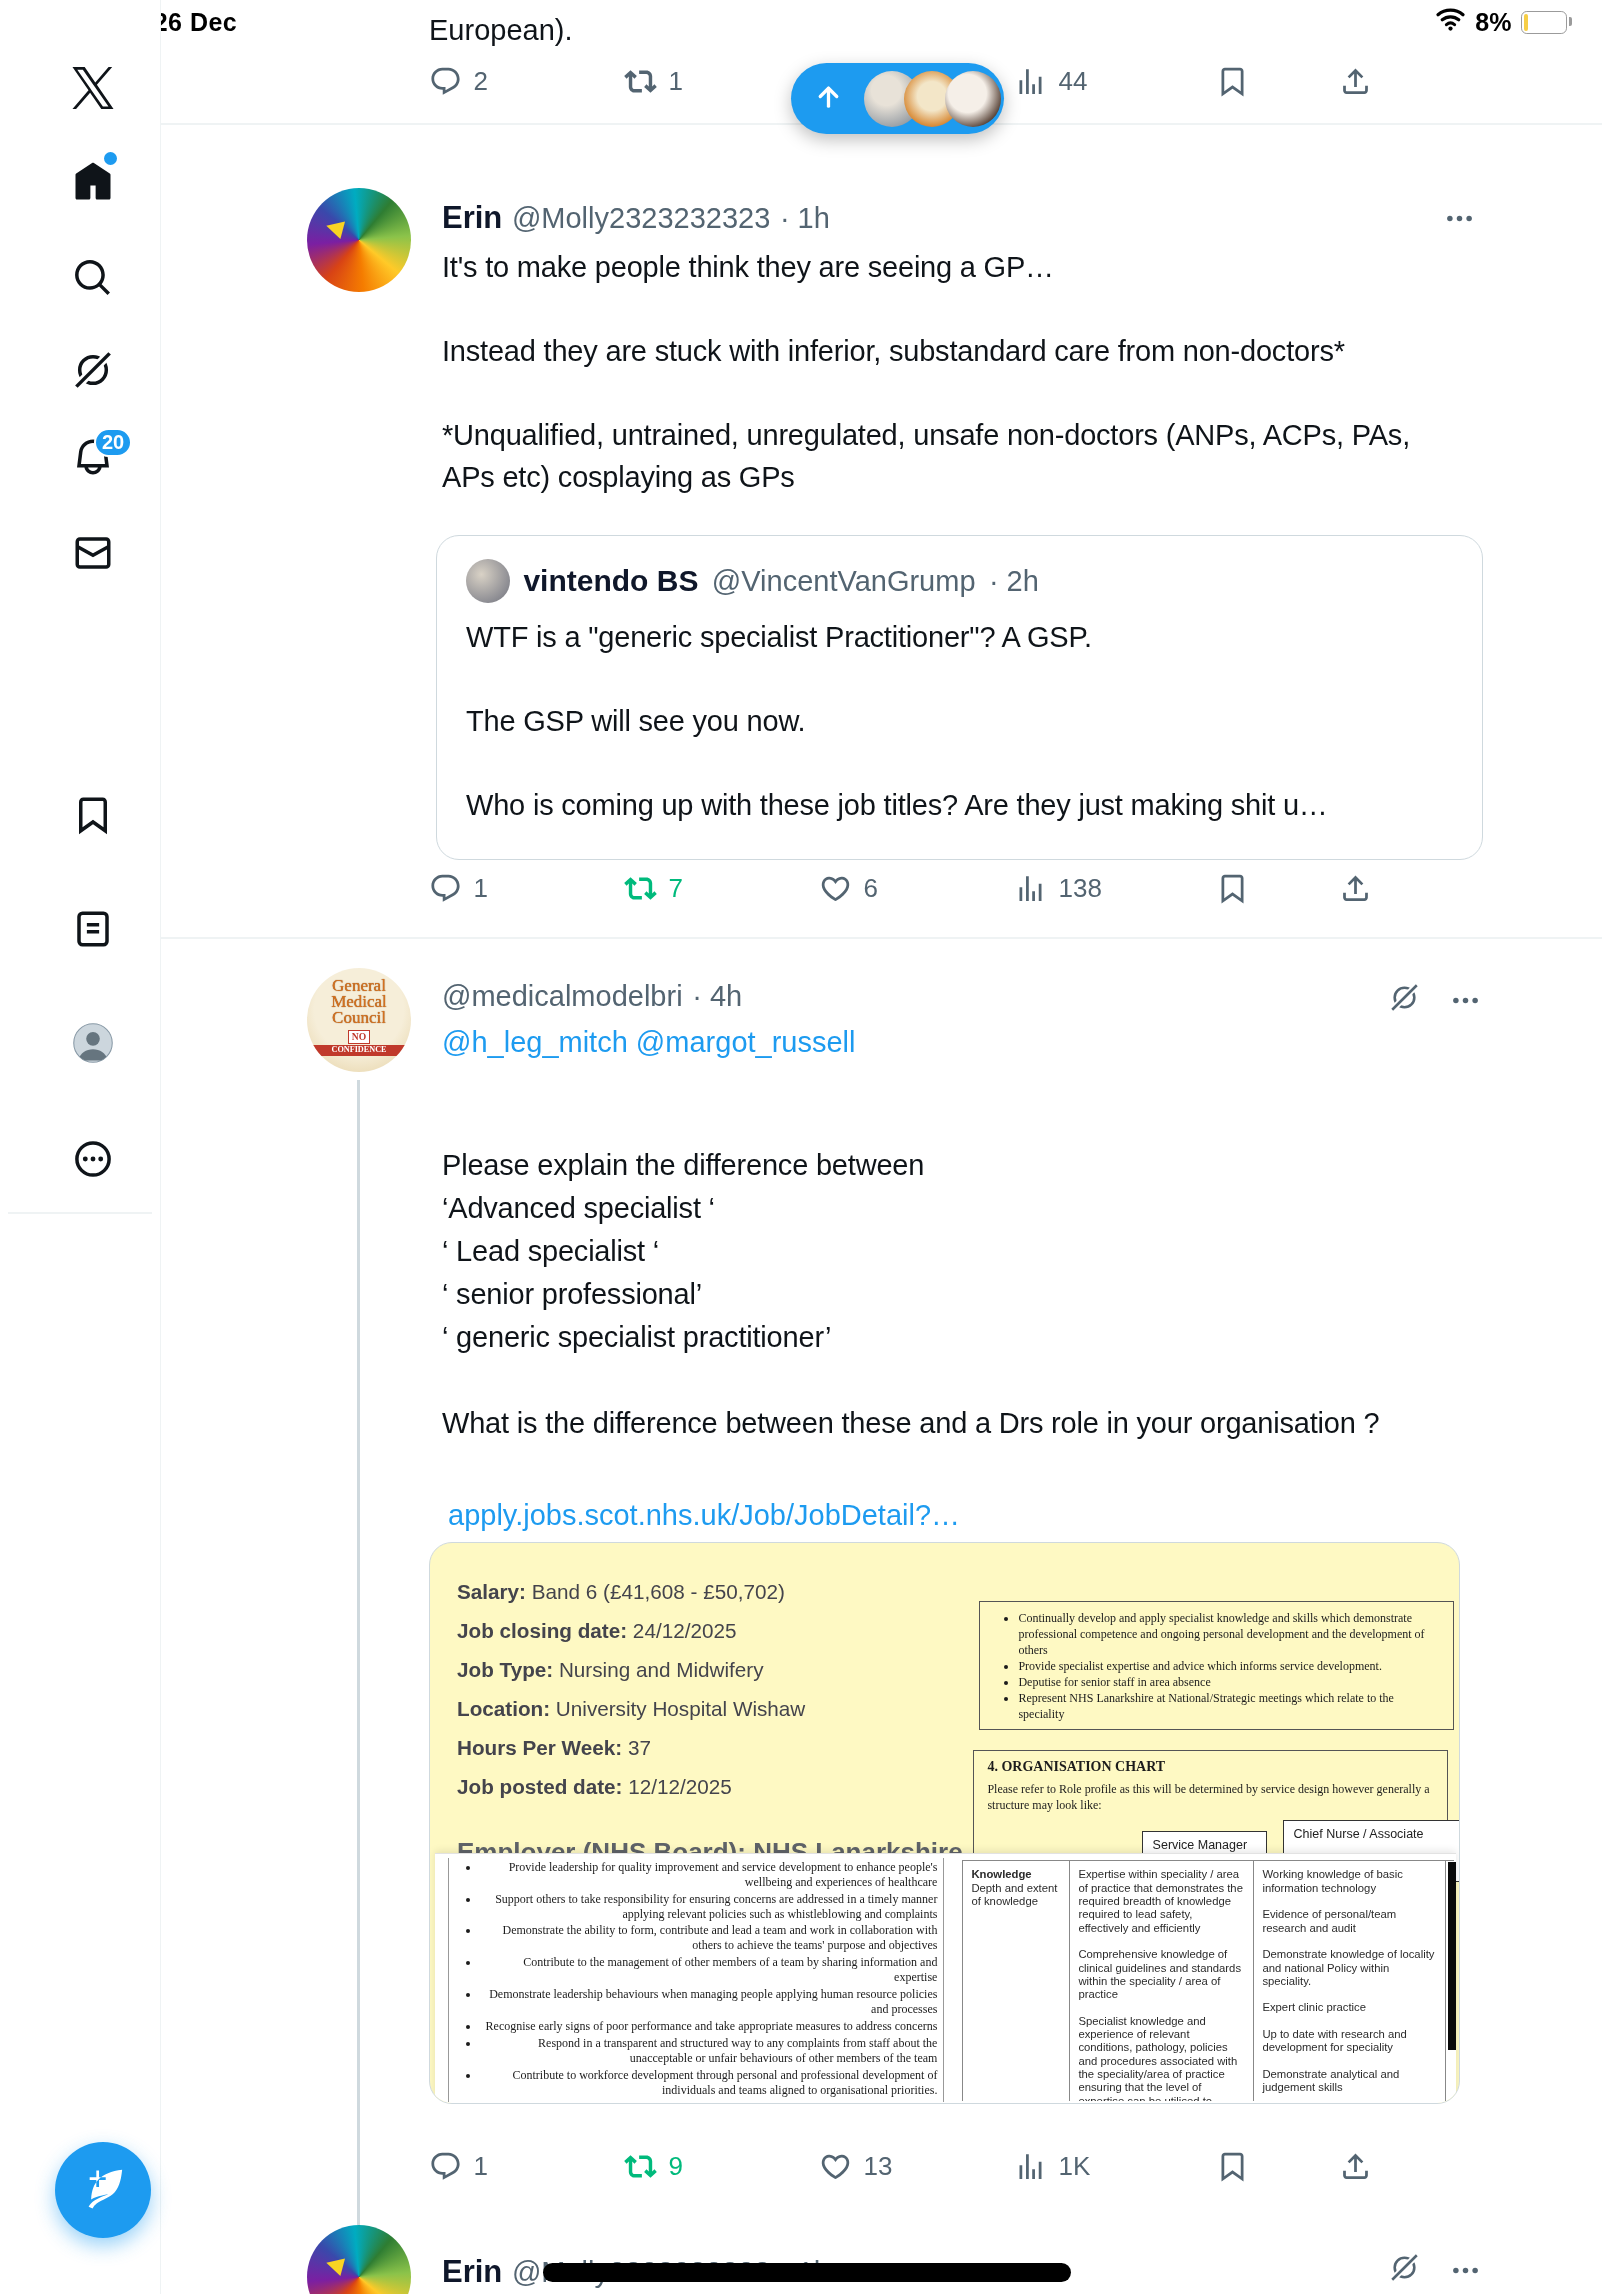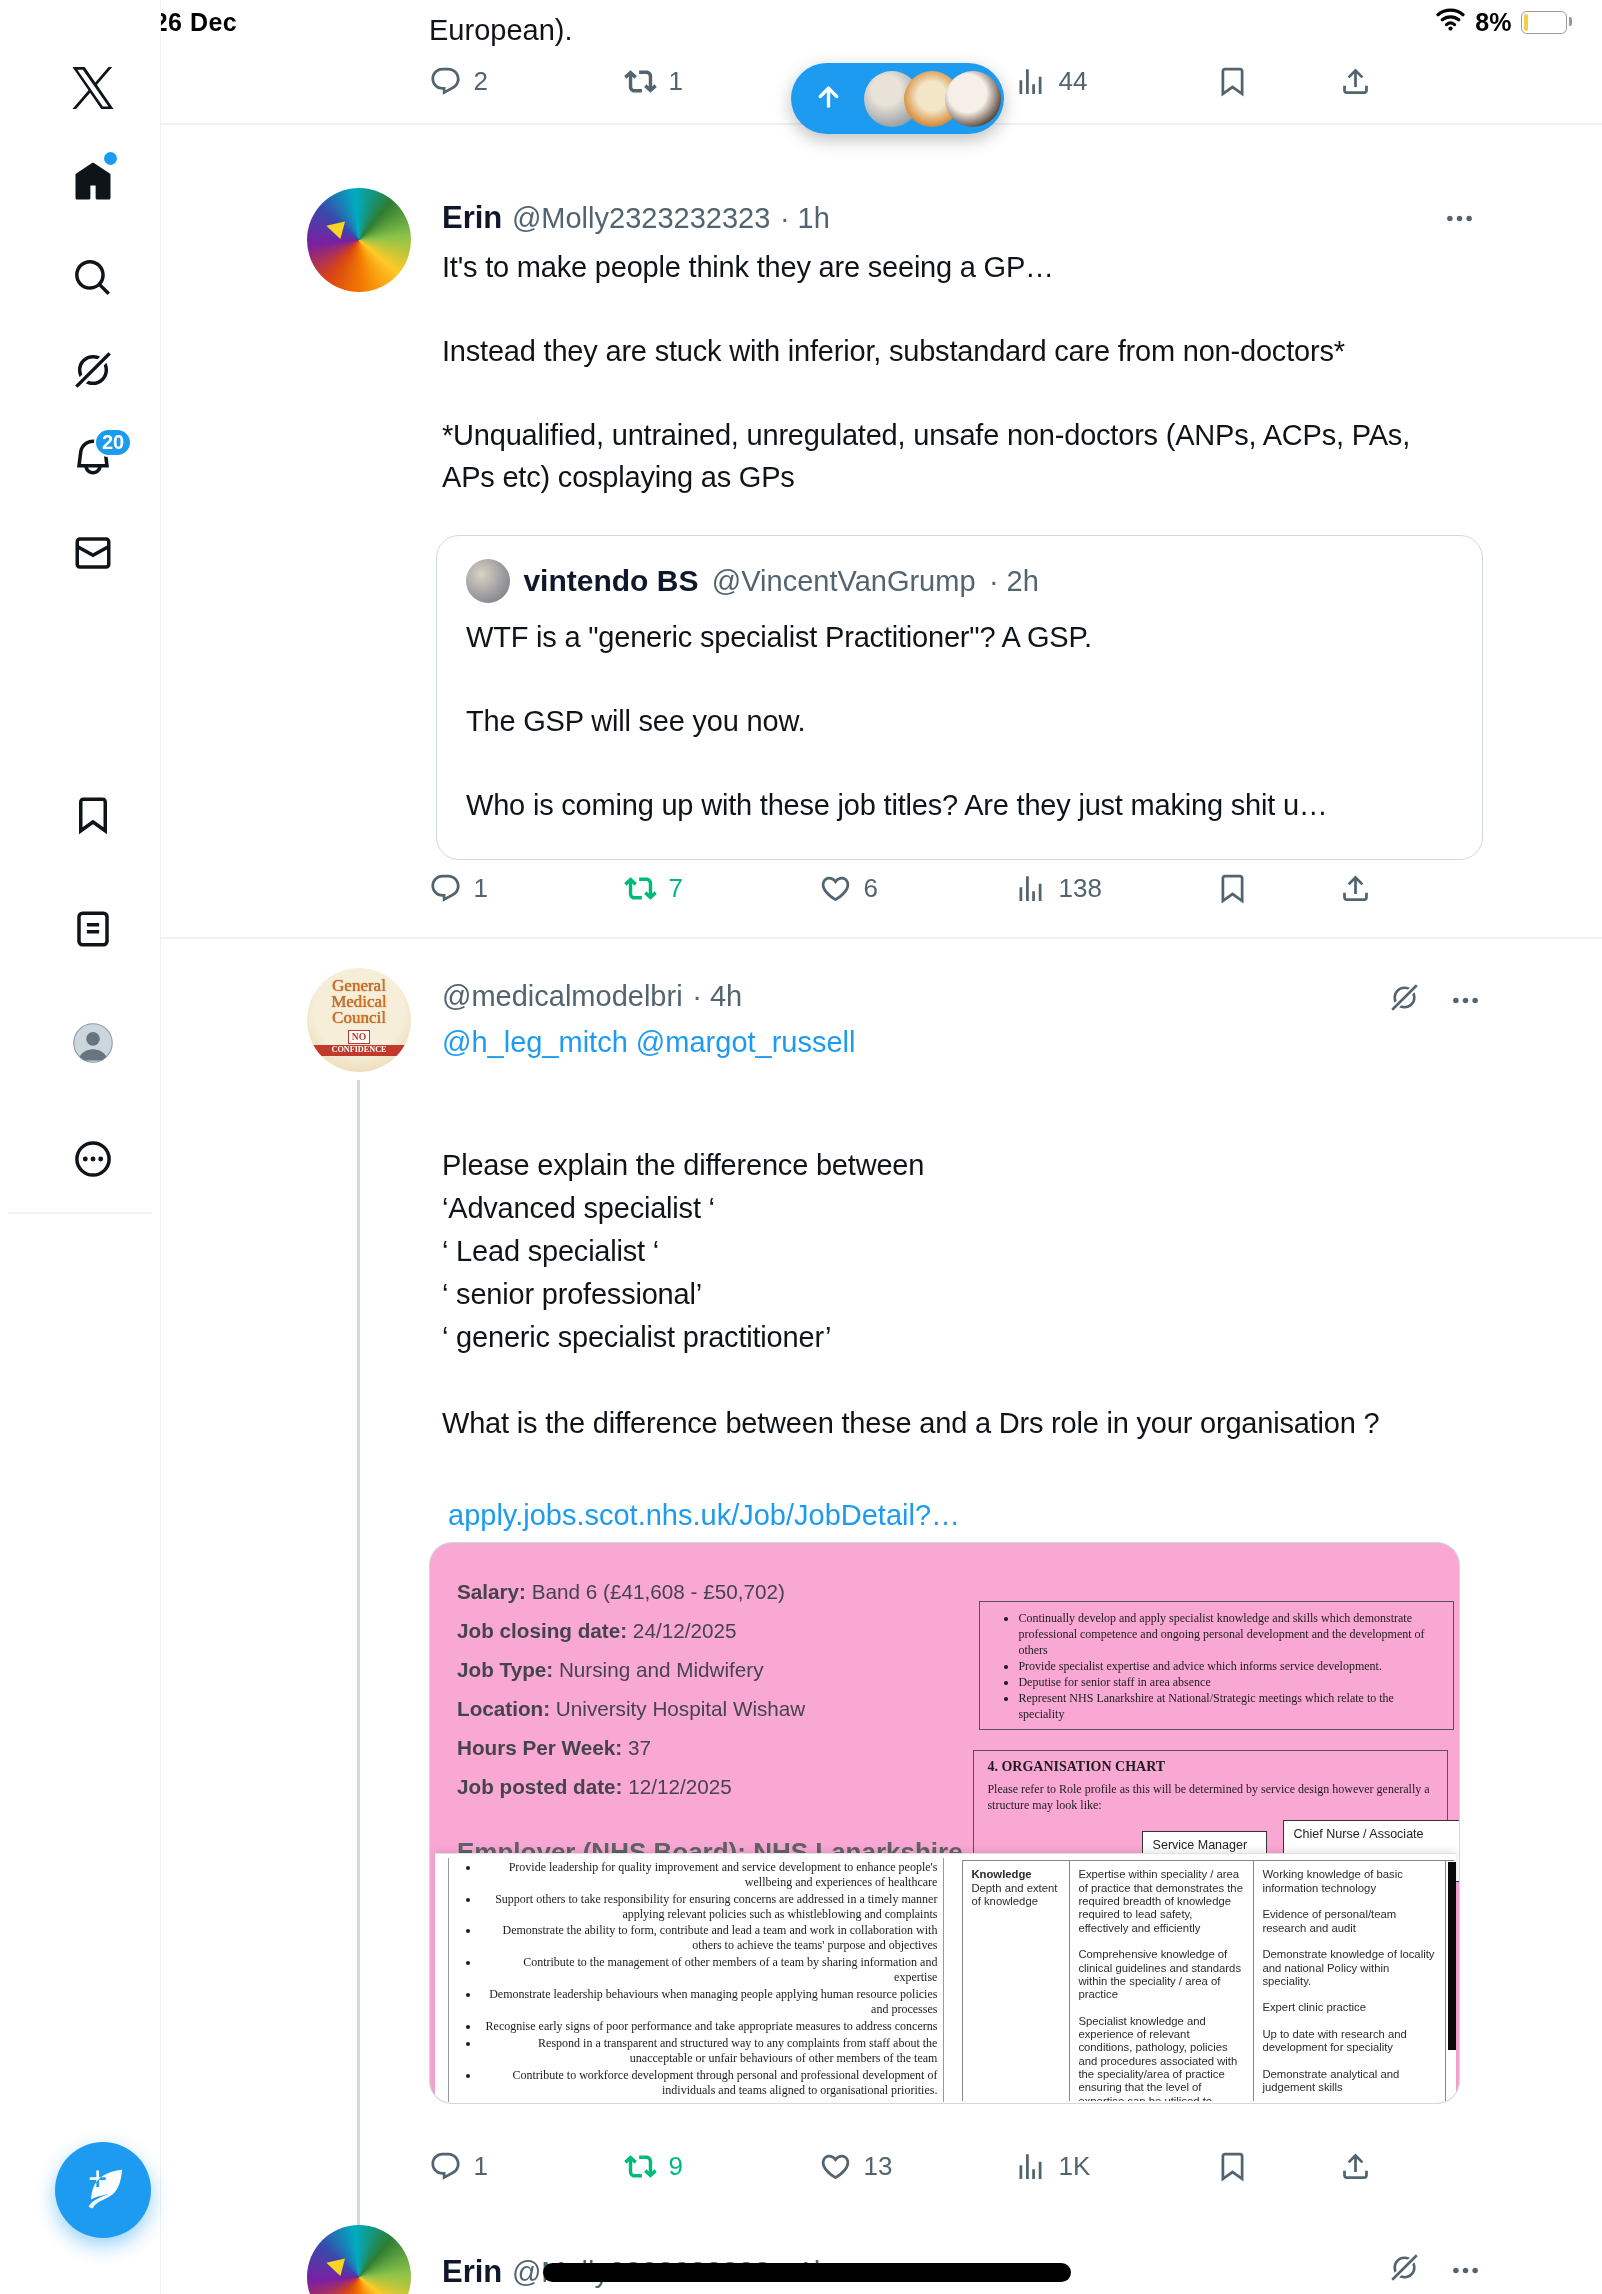--- a/index.html
+++ b/index.html
@@ -49,21 +49,21 @@
   #quote-card .qav{width:44px;height:44px;border-radius:50%;flex:0 0 auto;}
   #quote-card .name{font-size:30px;}
   #quote-card .tweet-body{margin-top:13.4px;}
   
   #pill{position:absolute;left:791px;top:63px;width:213px;height:71px;border-radius:36px;background:#1d9bf0;
         box-shadow:0 5.8px 17.3px rgba(0,0,0,.25);display:flex;align-items:center;z-index:30;}
   #pill .arrow{margin-left:21px;}
   #pill .pav{position:absolute;top:7.7px;width:56px;height:56px;border-radius:50%;border:0px solid #fff;}
   
   #job-card{position:absolute;left:429px;top:1542px;width:1031px;height:562px;border:1.4px solid #cfd9de;
-            border-radius:23px;background:#f9a8d4;box-sizing:border-box;overflow:hidden;}
+            border-radius:23px;background:#fef9c3;box-sizing:border-box;overflow:hidden;}
   .jdetails{position:absolute;left:27px;top:29px;font-size:20.7px;color:#44444c;line-height:39px;}
   .jdetails .lbl{font-weight:700;}
   #employer-partial{position:absolute;left:27px;top:294px;font-size:26px;font-weight:700;color:#5f6368;}
   .docserif{font-family:"Liberation Serif","DejaVu Serif",serif;color:#1c1c1c;}
   #duty-box{position:absolute;left:549px;top:58px;width:475px;border:1.4px solid #555;box-sizing:border-box;padding:7.7px 13.4px;}
   #duty-box ul{margin:0;padding-left:25px;font-size:12px;line-height:16px;}
   #org-box{position:absolute;left:543px;top:207px;width:475px;height:163px;border:1.4px solid #555;box-sizing:border-box;padding:7.7px 13.4px;}
   #org-heading{font-size:14px;font-weight:700;}
   #org-intro{font-size:12px;line-height:15.4px;margin-top:7.7px;}
   .orgnode{position:absolute;border:1.4px solid #333;background:#fff;font-size:12.5px;padding:5.8px 9.6px;

